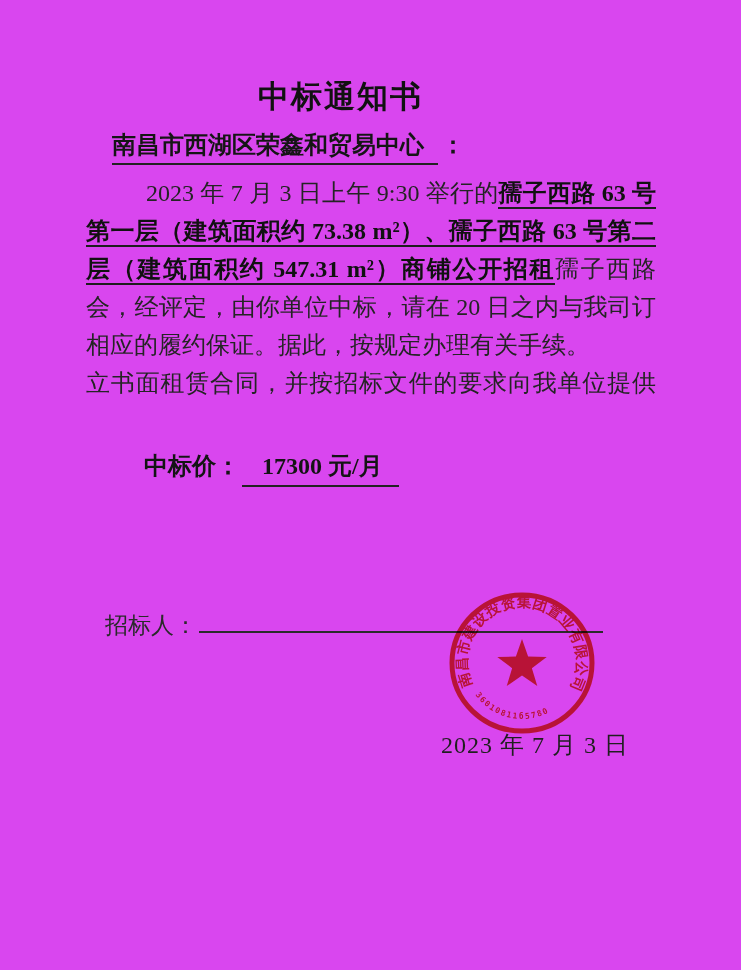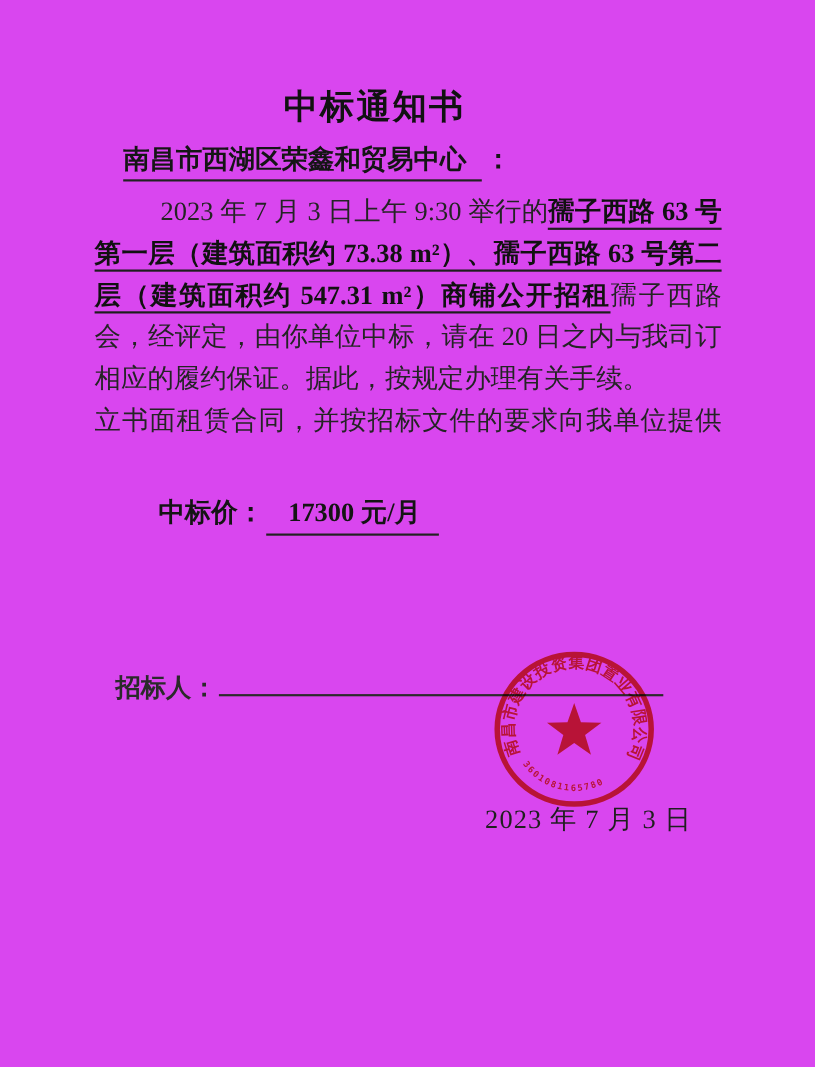--- a/index.html
+++ b/index.html
@@ -55,21 +55,20 @@
   .price-row .value{
     display:inline-block;
     border-bottom:2.5px solid #222;
     padding:0 16px 3px 20px;
     margin-left:2px;
   }
   .bidder-row{
     position:absolute;left:105px;top:609px;
     font-size:23px;color:#2a2a2a;
     white-space:nowrap;
-    font-weight:bold;
   }
   .bidder-line{
     display:inline-block;
     width:404px;height:22px;
     border-bottom:2px solid #2b2b2b;
     margin-left:2px;
   }
   .seal{
     position:absolute;left:446px;top:590px;
     width:152px;height:146px;

